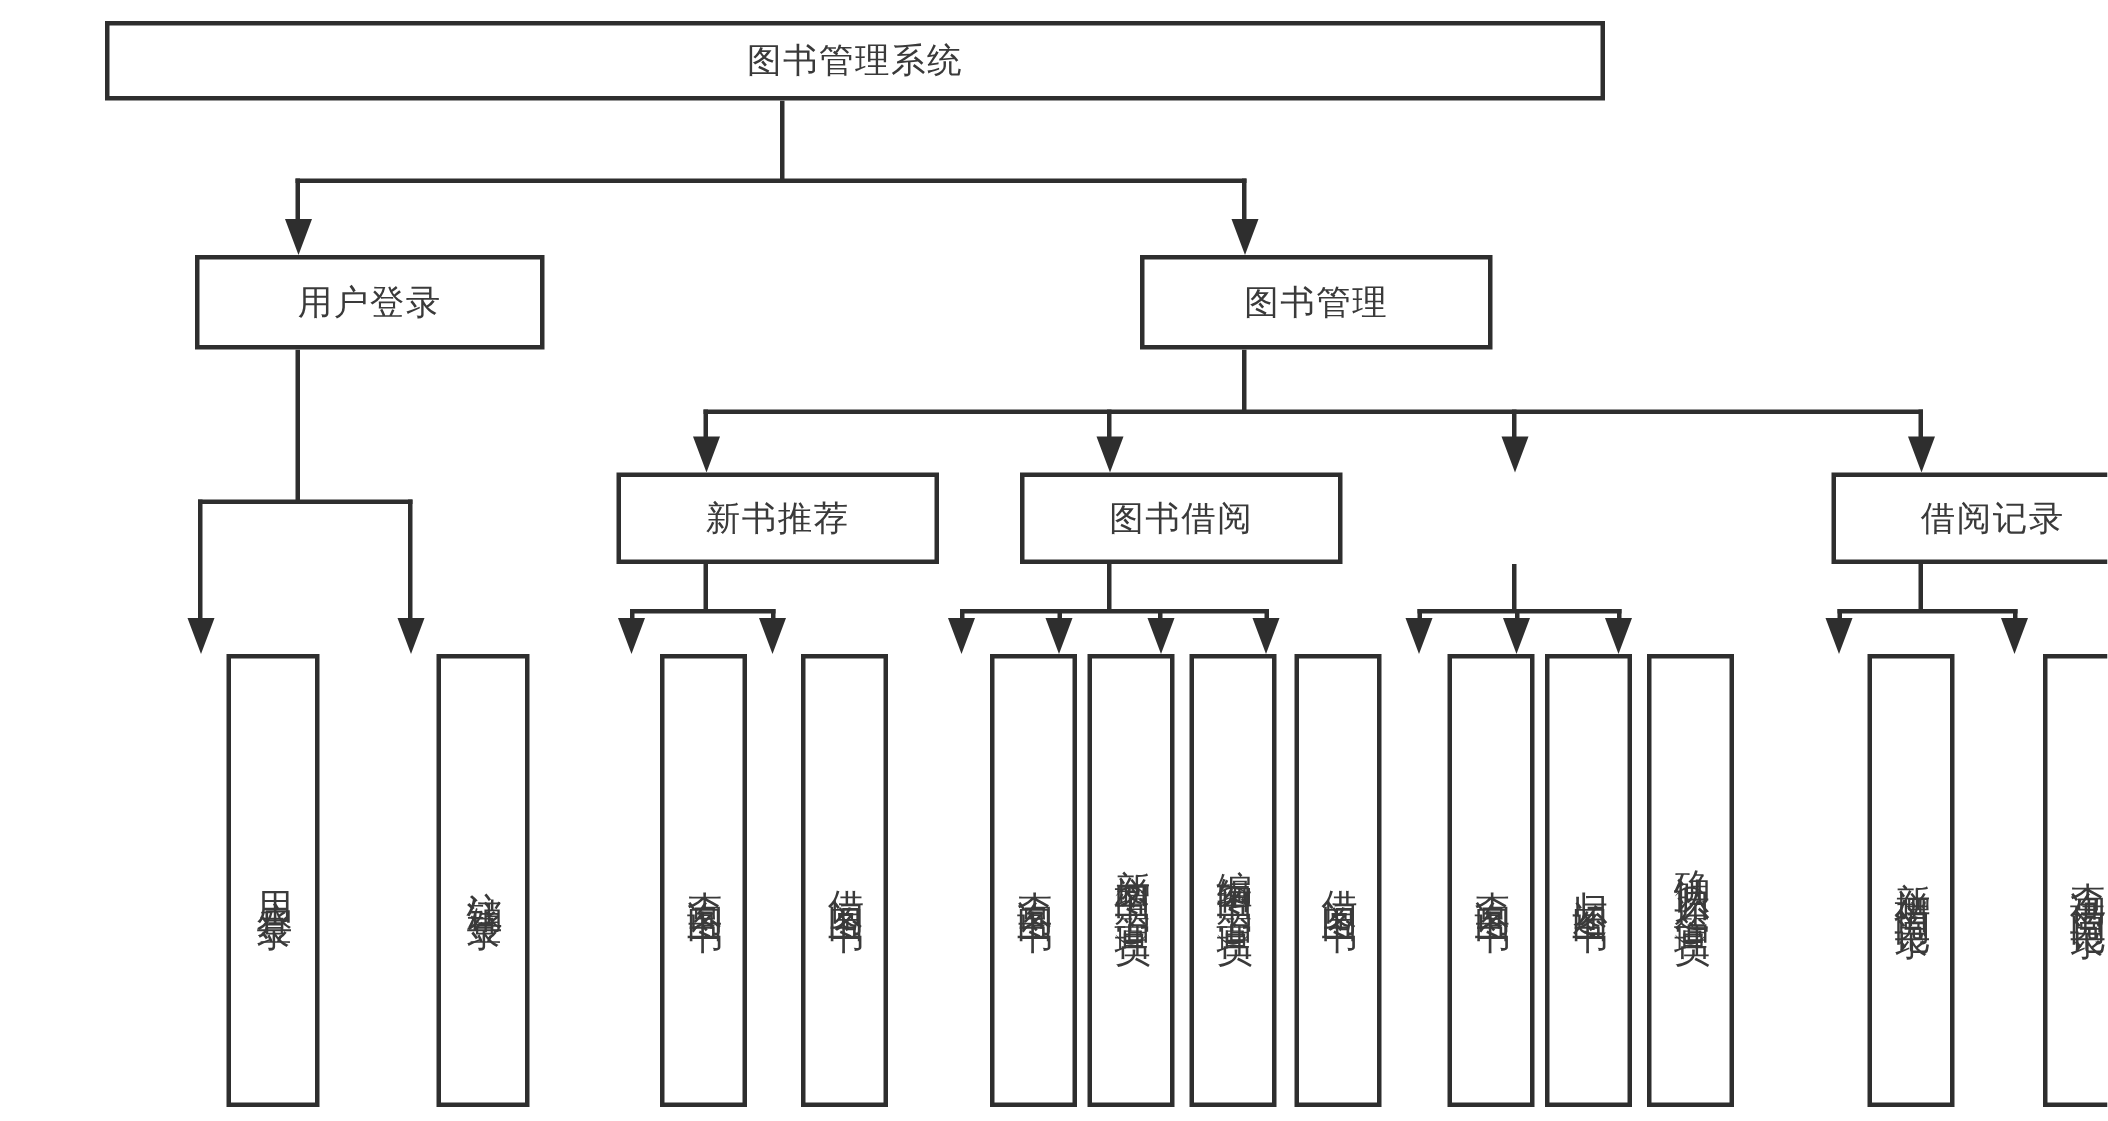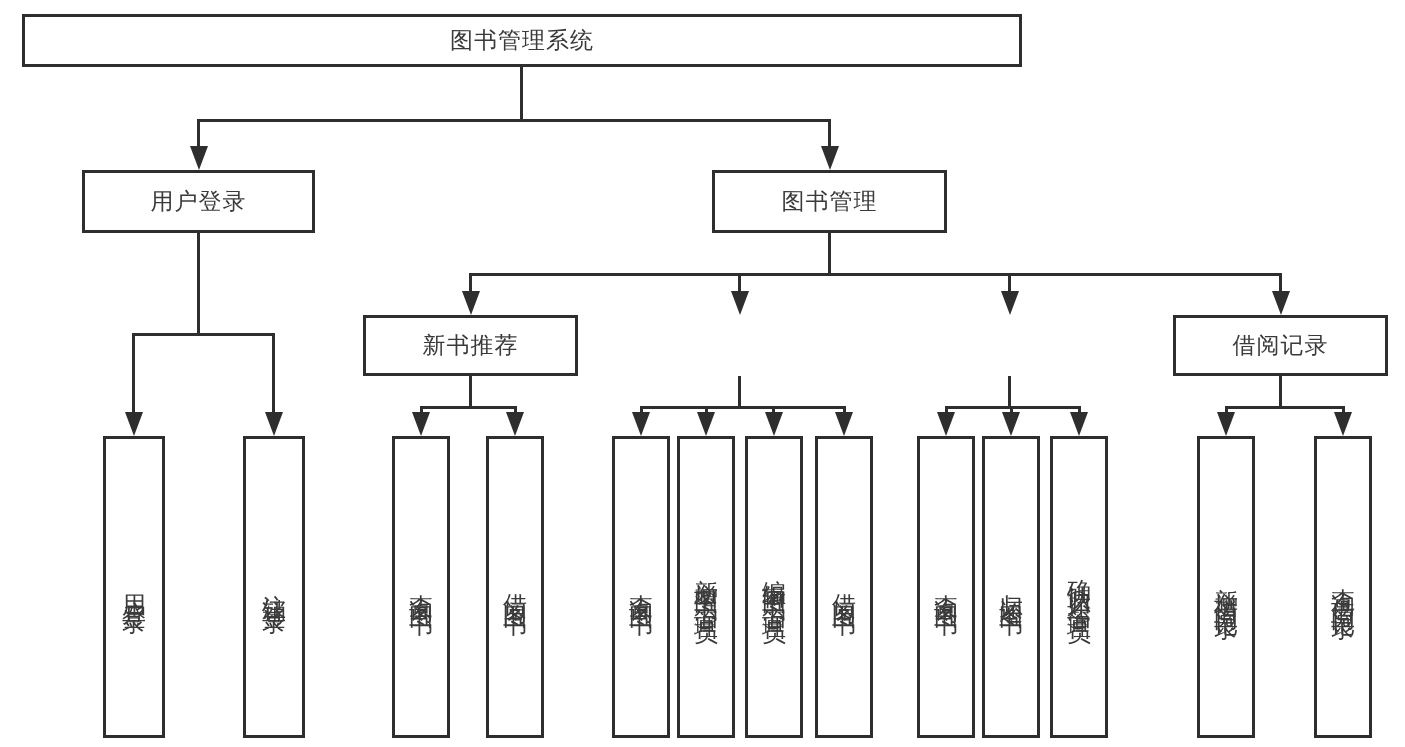--- a/index.html
+++ b/index.html
@@ -10,20 +10,21 @@
   }
   html,body{margin:0;padding:0;background:var(--bg);}
   .canvas{
     position:relative;width:1405px;height:747px;background:var(--bg);
     font-family:"Liberation Sans","DejaVu Sans",sans-serif;overflow:hidden;
   }
   .box{
     position:absolute;box-sizing:border-box;border:3px solid var(--line);
     background:#ffffff;display:flex;align-items:center;justify-content:center;
     color:var(--text);
+    margin-left:48px;
   }
   .hbox{font-size:23px;letter-spacing:1px;}
   .vtext{
     writing-mode:vertical-rl;text-orientation:mixed;
     font-size:24px;letter-spacing:6px;line-height:1;white-space:nowrap;
   }
   .hline,.vline{position:absolute;background:var(--line);}
   .hline{height:3px;}
   .vline{width:3px;}
   .arrow{
@@ -107,20 +108,23 @@
   <div class="box hbox" style="left:82px;top:170px;width:233px;height:63px">
     <span>用户登录</span>
   </div>
   <div class="box hbox" style="left:363px;top:315px;width:215px;height:61px">
     <span>新书推荐</span>
   </div>
 
   <div class="box hbox" style="left:712px;top:170px;width:235px;height:63px">
     <span>图书管理</span>
   </div>
+  <div class="box hbox" style="left:632px;top:315px;width:215px;height:61px">
+    <span>图书借阅</span>
+  </div>
   <div class="box hbox" style="left:1173px;top:315px;width:215px;height:61px">
     <span>借阅记录</span>
   </div>
 
   <div class="box" style="left:103px;top:436px;width:62px;height:302px">
     <span class="vtext">用户登录</span>
   </div>
   <div class="box" style="left:243px;top:436px;width:62px;height:302px">
     <span class="vtext">注销登录</span>
   </div>

